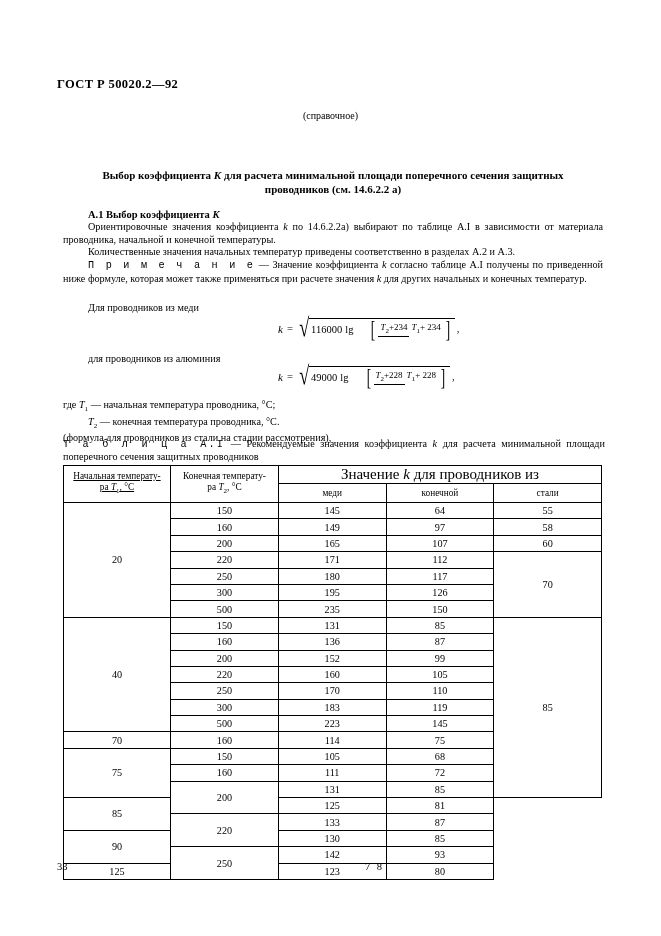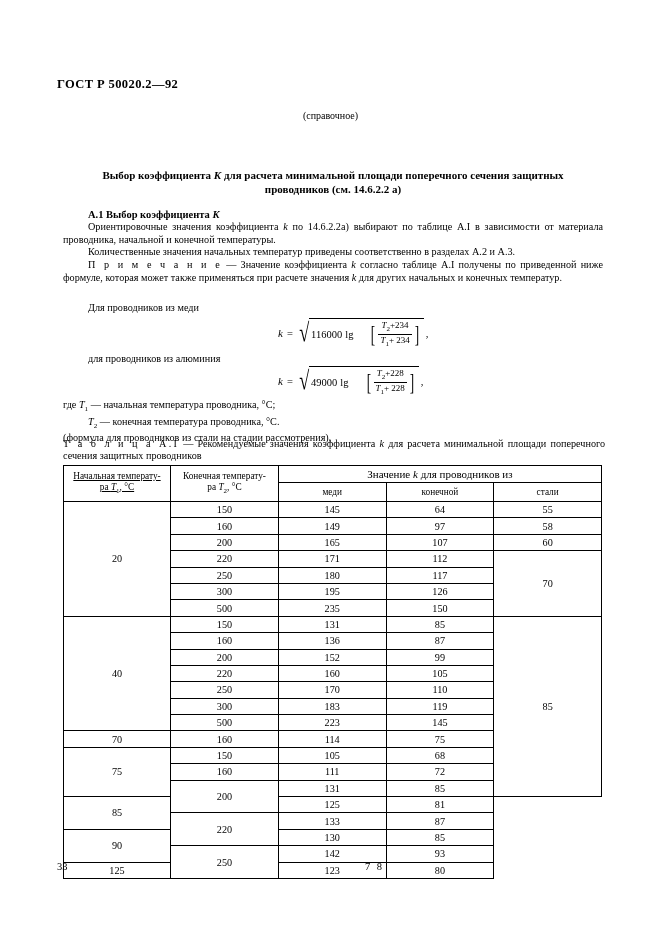--- a/index.html
+++ b/index.html
@@ -71,21 +71,21 @@
     width: 540px;
     font-size: 10.2px;
     line-height: 12.6px;
     text-align: justify;
   }
   .para i { font-style: italic; }
   .p1 { top: 221px; }
   .p2 { top: 246px; }
   .p3 { top: 259px; }
   .indent { display: inline-block; width: 25px; }
-  .spaced { letter-spacing: 2.2px; }
+  .spaced { letter-spacing: 2.2px; font-family: Liberation Mono, monospace; }
 
   
   .formula {
     position: absolute;
     font-size: 10.5px;
     display: flex;
     align-items: center;
   }
   .f1 { left: 278px; top: 318px; }
   .f2 { left: 278px; top: 366px; }
@@ -111,22 +111,22 @@
   .coef { margin-right: 3px; }
   .lg { margin-right: 16px; }
   .bracket {
     font-size: 24px;
     line-height: 0.8;
     transform: scaleX(0.55);
     display: inline-block;
   }
   .frac {
     display: inline-flex;
-    flex-direction: column;
-    text-align: center;
+    flex-direction: row;
+    text-align: left;
     font-size: 9px;
     line-height: 10px;
     vertical-align: middle;
     padding: 0 1px;
   }
   .frac .num { border-bottom: 1px solid #000; padding: 0 2px 0px 2px; }
   .frac .den { padding: 0px 2px 0 2px; }
   .comma { margin-left: 2px; }
   .fvar { font-style: italic; }
   sub { font-size: 7px; }
@@ -173,21 +173,21 @@
     width: 539px;
     font-size: 10px;
   }
   table.k-table td, table.k-table th {
     border: 1px solid #000;
     text-align: center;
     font-weight: normal;
     padding: 0;
   }
   .hdr-top { height: 30px; font-size: 9.3px; line-height: 11px; }
-  .hdr-span { height: 16px; font-size: 11px; }
+  .hdr-span { height: 16px; font-size: 15px; }
   .hdr-sub { height: 18px; font-size: 9.3px; }
   .hdr-top i, .hdr-span i { font-style: italic; }
   td.data { height: 15.4px; font-size: 10.2px; }
 
   .footer {
     position: absolute;
     top: 861px;
     left: 0;
     width: 661px;
     font-size: 10.5px;

